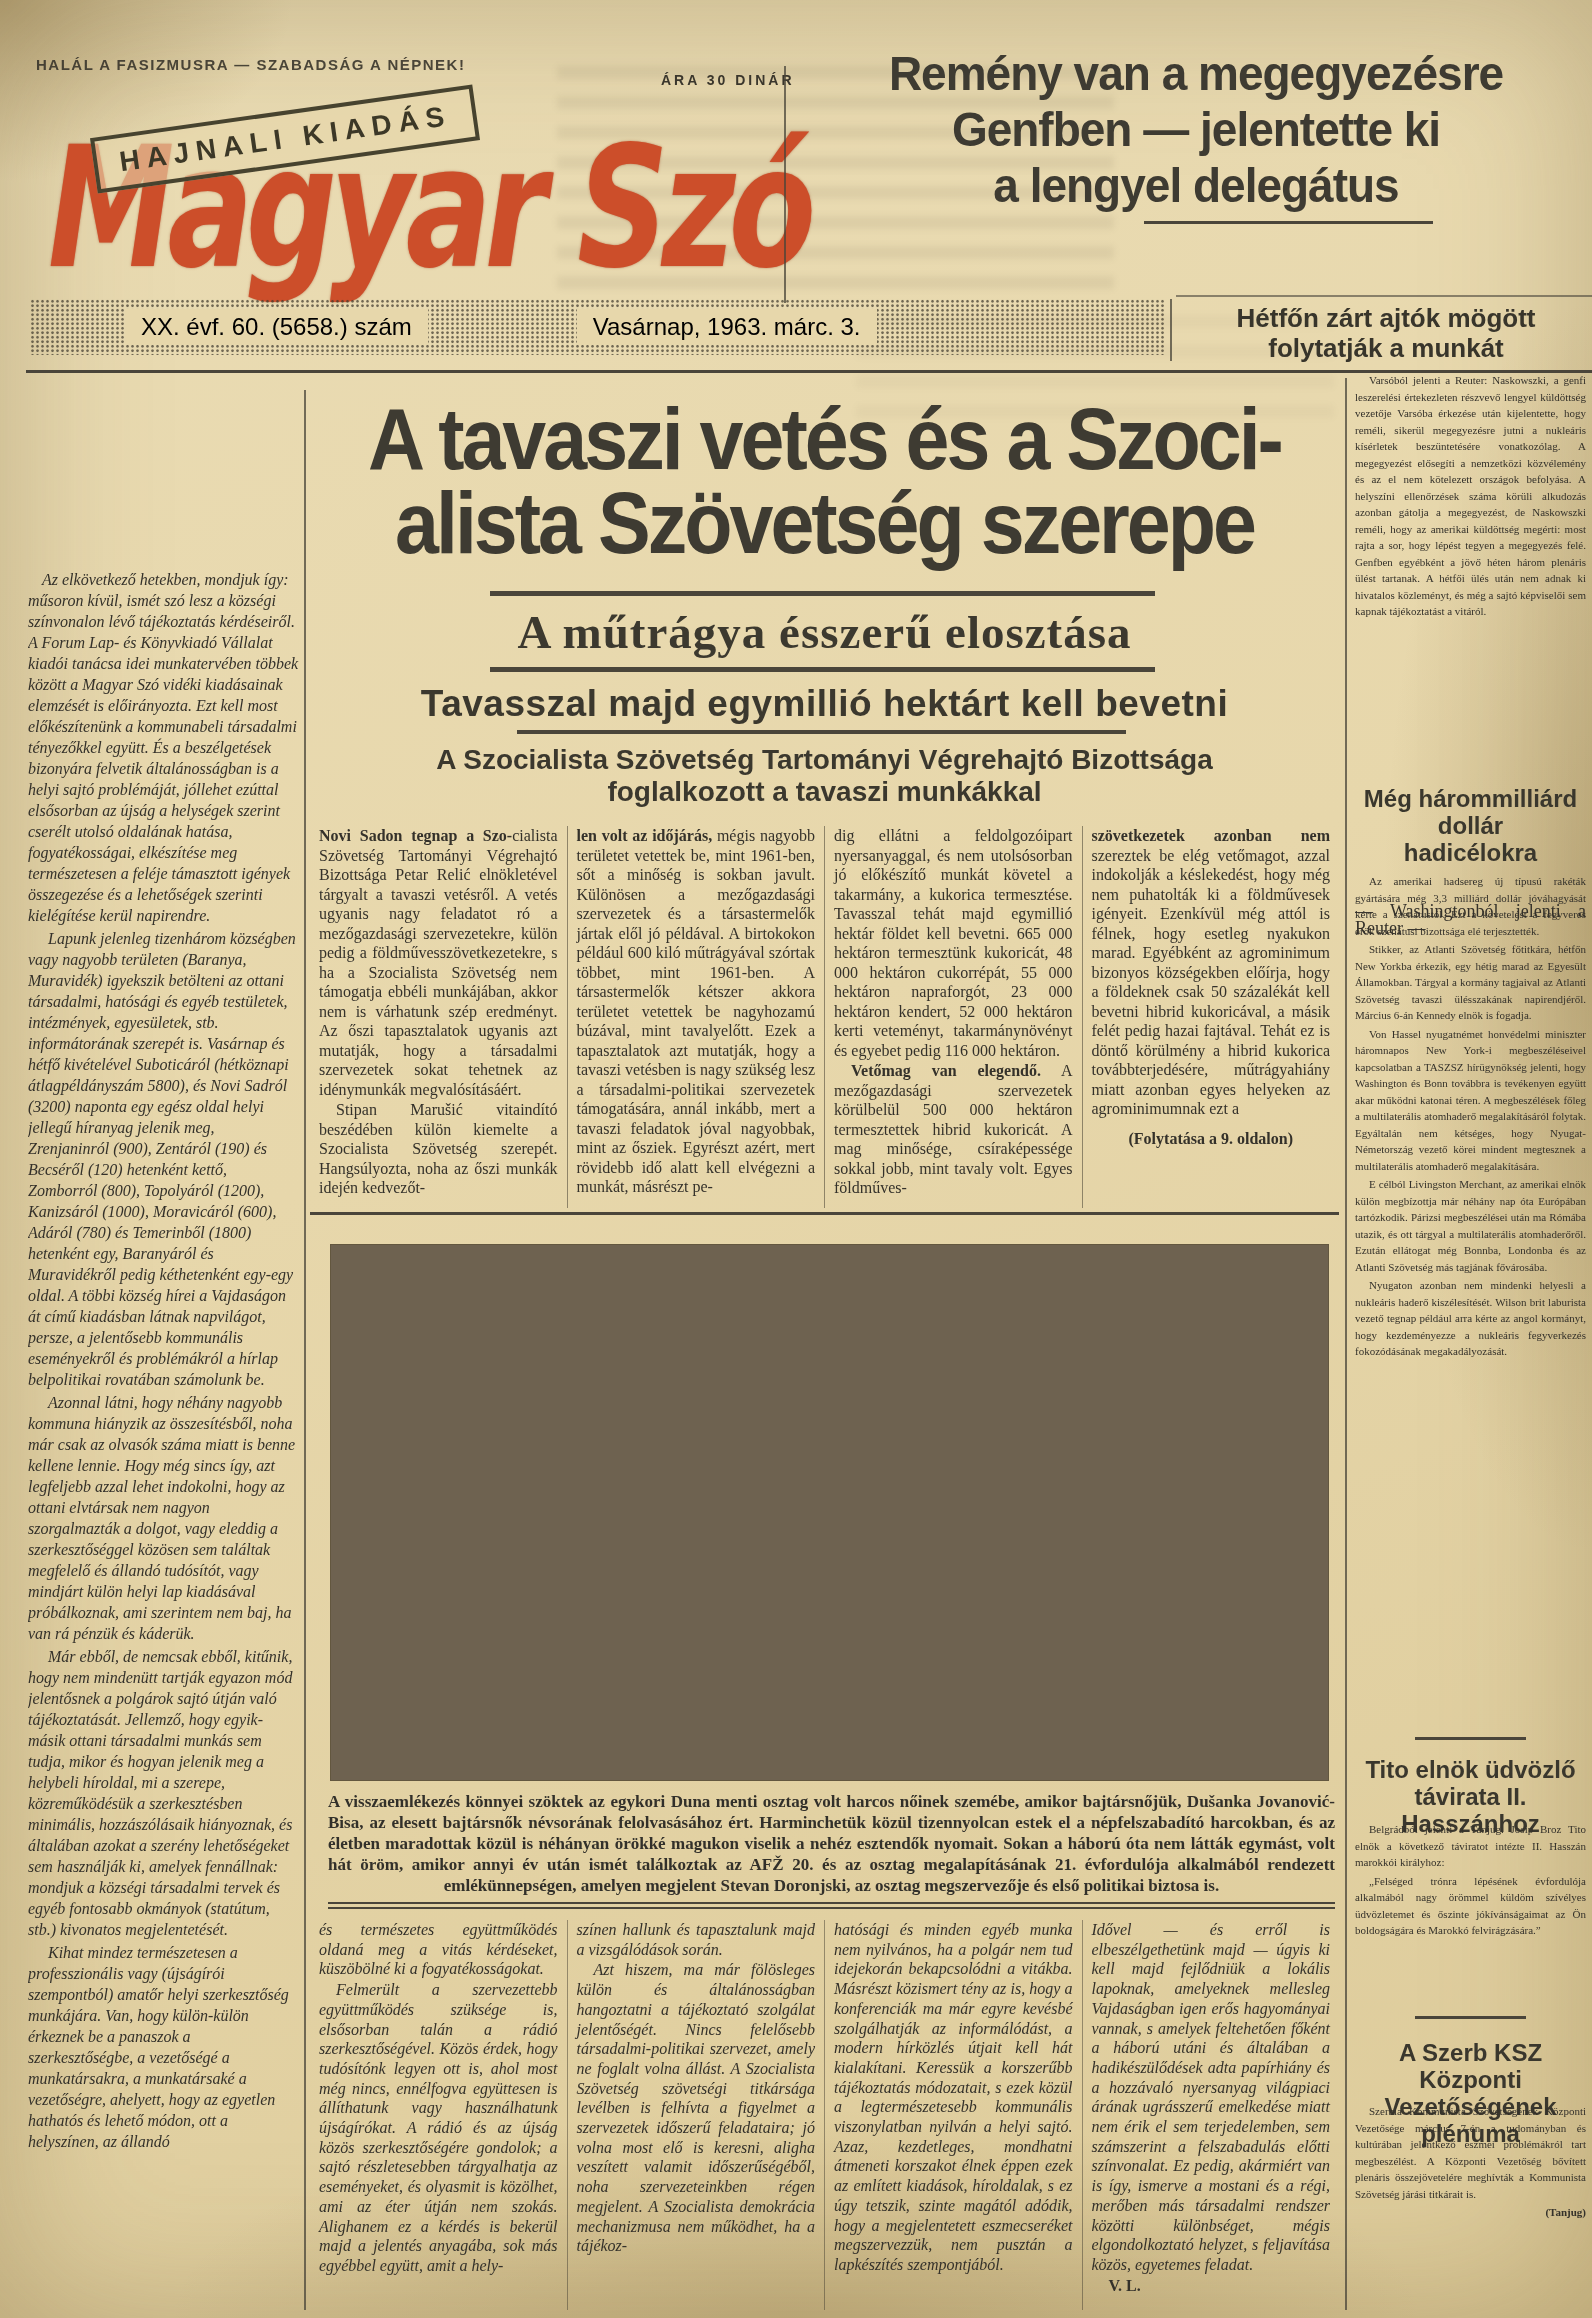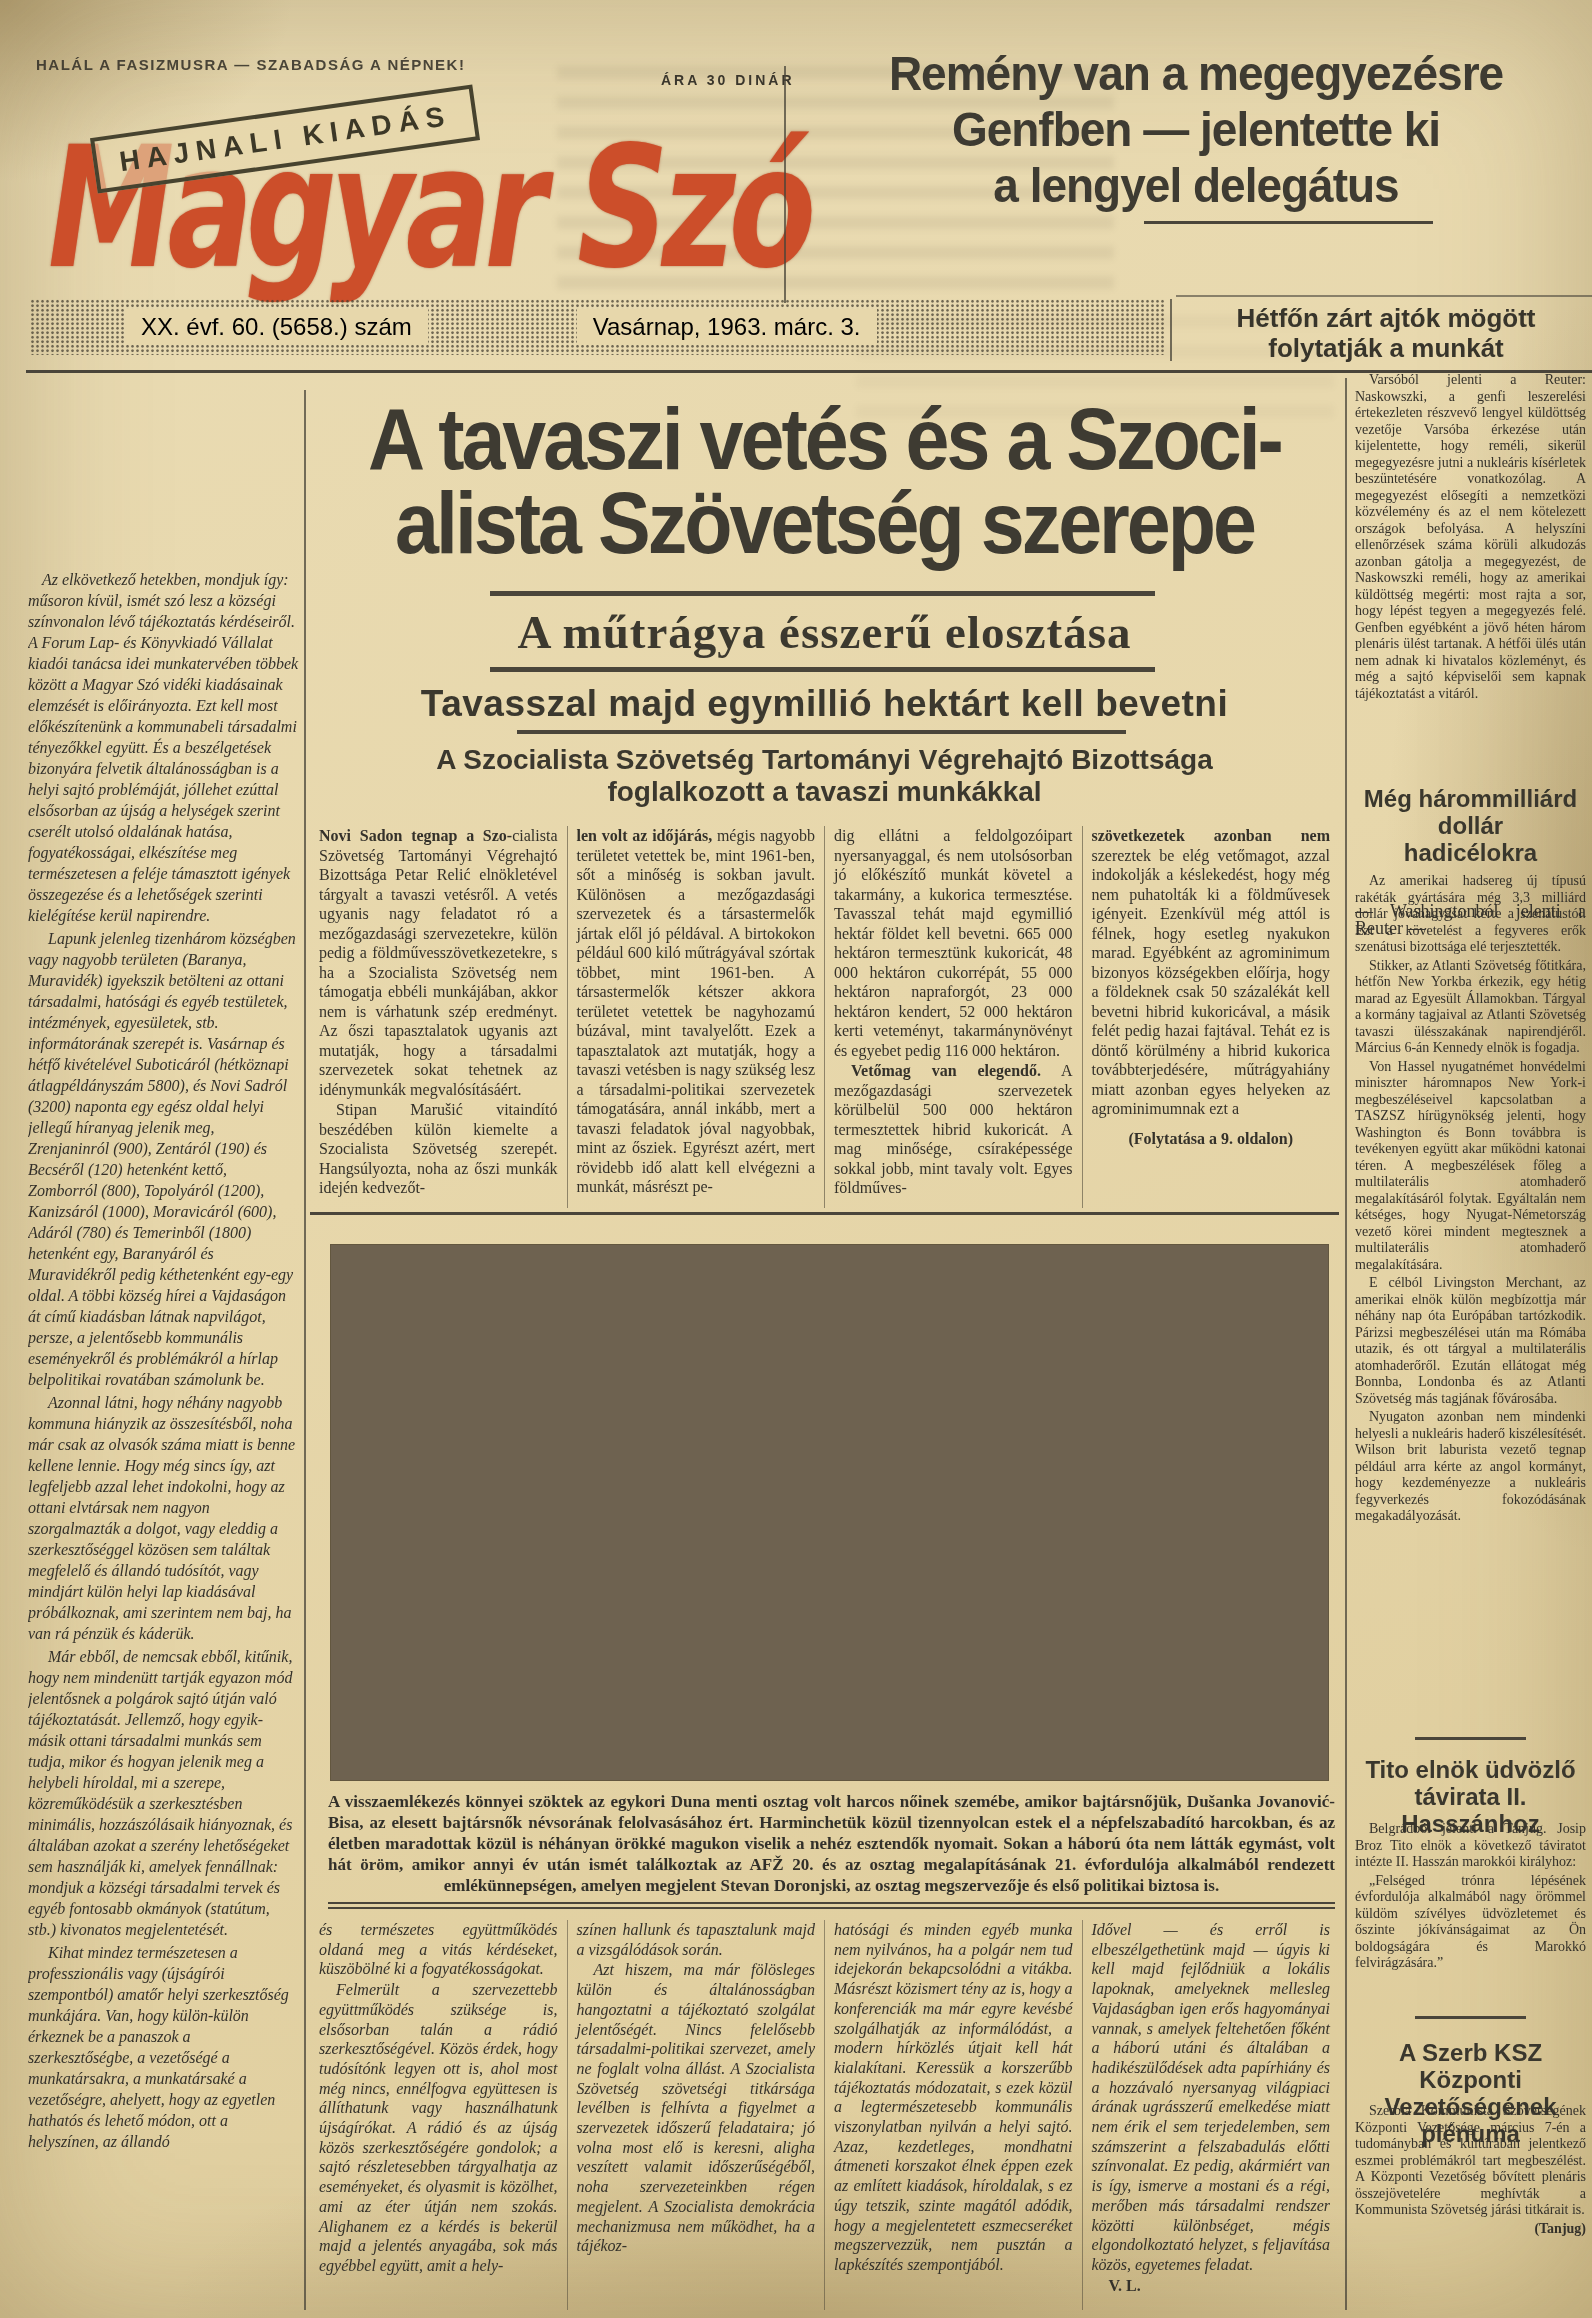--- a/index.html
+++ b/index.html
@@ -126,21 +126,21 @@
   .bottom-cols{left:310px;top:1920px;width:1029px;height:390px;display:flex;overflow:hidden;}
   .bottom-cols .col{flex:1;padding:0 9px;border-right:1px solid rgba(70,64,50,.5);
     font-style:italic;font-size:16px;line-height:19.7px;text-align:justify;overflow:hidden;}
   .bottom-cols .col:last-child{border-right:none;}
   .bottom-cols p{text-indent:17px;margin-bottom:1px;}
   .bottom-cols p.nofirst{text-indent:0;}
   .signature{text-align:left;font-weight:bold;font-style:normal;padding-right:6px;}
 
   
   .rightcol{left:1355px;top:372px;width:231px;height:1940px;}
-  .rc-body{font-size:14px;line-height:16.5px;text-align:justify;overflow:hidden;}
+  .rc-body{font-size:11px;line-height:16.5px;text-align:justify;overflow:hidden;}
   .rc-body p{text-indent:14px;margin-bottom:2px;}
   .rc-geneva{position:absolute;top:0;width:231px;height:402px;}
   .rc-head{position:absolute;width:231px;text-align:center;font-weight:bold;
     font-size:24px;line-height:1.12;color:#3a372d;}
   .wash-head{top:414px;}
   .wash-date{position:absolute;top:492px;width:231px;font-size:18px;text-indent:0;margin-top:39px;}
   .wash-body{position:absolute;top:501px;width:231px;height:844px;}
   .short-rule{position:absolute;left:60px;width:111px;height:3px;background:var(--rule);}
   .sr1{top:1365px;} .sr2{top:1644px;}
   .tito-head{top:1385px;}

